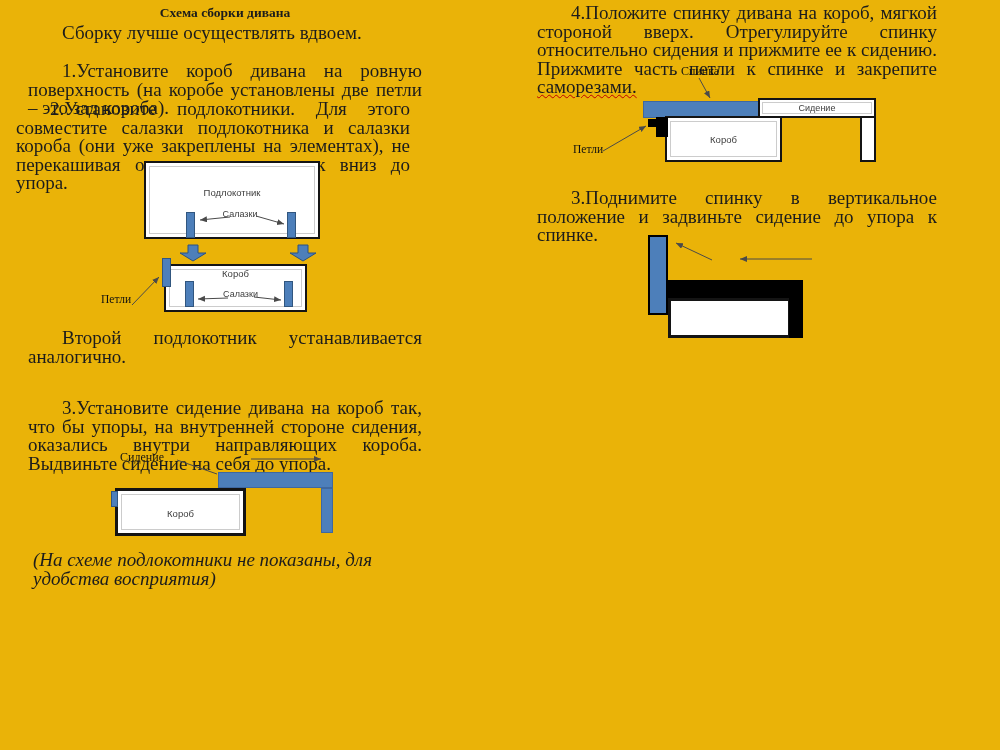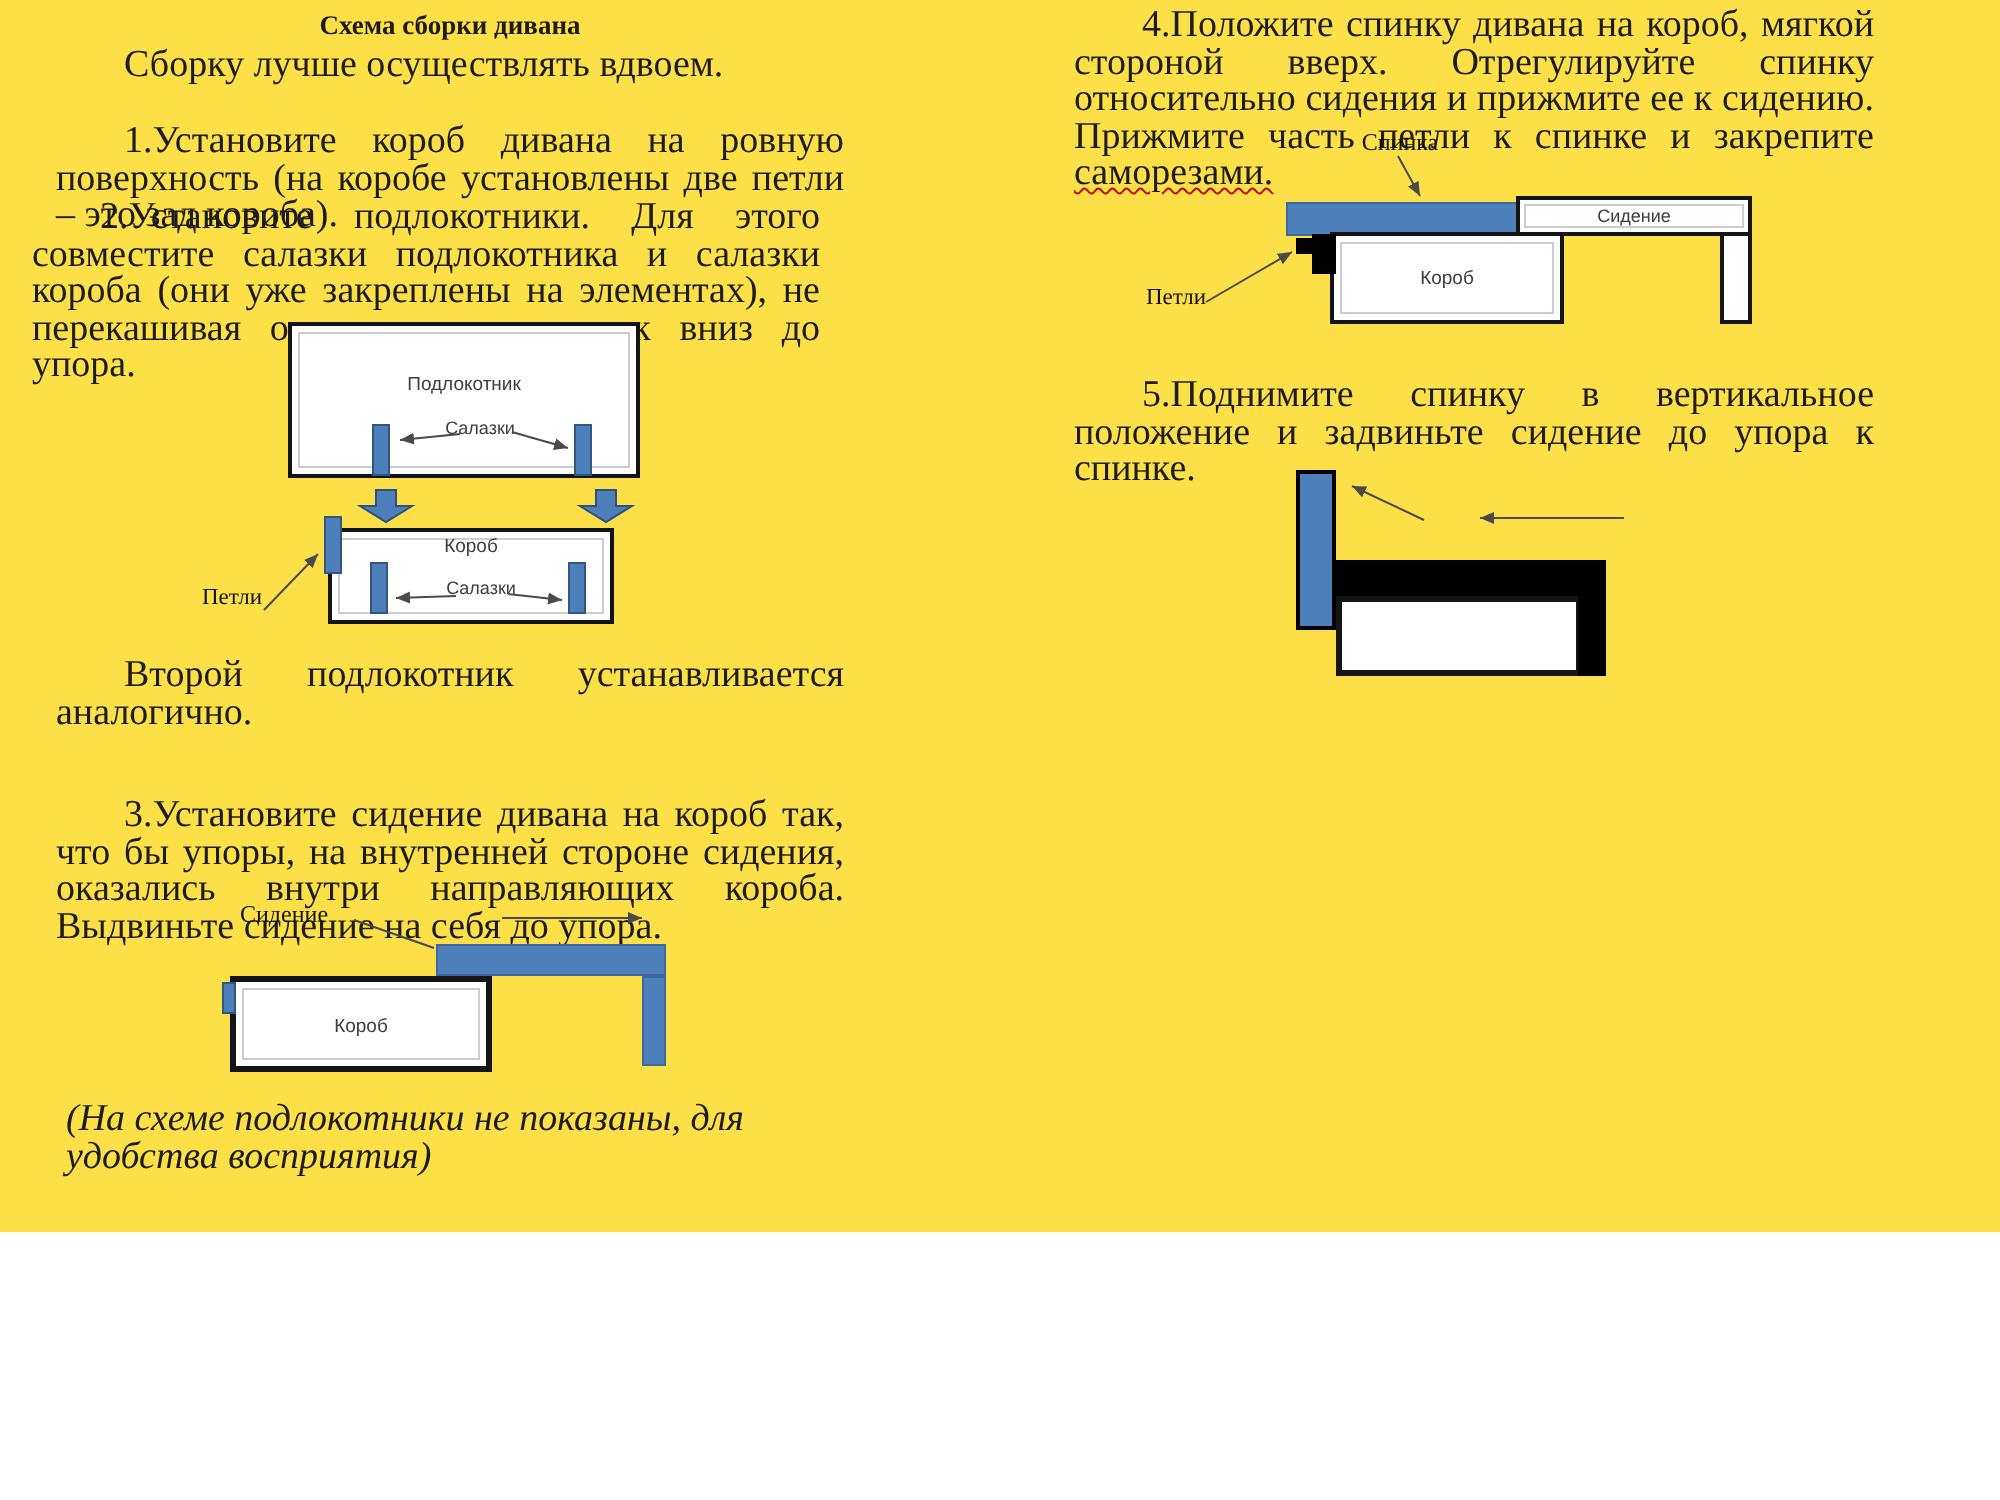--- a/index.html
+++ b/index.html
@@ -1,17 +1,17 @@
 <!DOCTYPE html>
 <html><head>
 <meta charset="utf-8">
 <style>
   html,body { margin:0; padding:0; background:#ffffff; }
   #page {
-    position:relative; width:1000px; height:616px; background:#fde047;
+    position:relative; width:1000px; height:750px; background:#eab308;
     font-family:"Liberation Serif", serif; color:#1c1c1c; overflow:hidden;
   }
   .p {
     position:absolute; margin:0; font-size:19px; line-height:18.5px;
     text-align:justify; text-indent:34px; color:#1c1c1c;
   }
   .title { position:absolute; margin:0; font-size:13.5px; font-weight:bold; text-align:center; }
   .noindent { text-indent:0; text-align:left; }
   .redline {
     text-decoration-line: underline;
@@ -143,21 +143,21 @@
       <defs>
         <marker id="ah3" markerWidth="9" markerHeight="8" refX="7" refY="3" orient="auto">
           <path d="M0,0 L7,3 L0,6 z" fill="#4a4a4a"></path>
         </marker>
       </defs>
       <line x1="159" y1="18" x2="170" y2="38" stroke="#4a4a4a" stroke-width="1" marker-end="url(#ah3)"></line>
       <line x1="63" y1="91" x2="106" y2="66" stroke="#4a4a4a" stroke-width="1" marker-end="url(#ah3)"></line>
     </svg>
   </div>
 
-  <p class="p" style="left:537px; top:189px; width:400px;">5.Поднимите спинку в вертикальное положение и задвиньте сидение до упора к спинке.</p>
+  <p class="p" style="left:537px; top:189px; width:400px;">3.Поднимите спинку в вертикальное положение и задвиньте сидение до упора к спинке.</p>
 
   <div class="diagram" style="left:630px; top:228px; width:320px; height:118px;">
 
     <div class="brect" style="left:18px; top:7px; width:20px; height:80px; border:2px solid #000000;"></div>
 
     <div class="blk" style="left:38px; top:52px; width:135px; height:18px;"></div>
     <div class="box25" style="left:38px; top:70px; width:123px; height:40px;"></div>
     <div class="blk" style="left:159px; top:70px; width:14px; height:40px;"></div>
 
     <svg class="overlay" width="320" height="118" viewBox="0 0 320 118">

